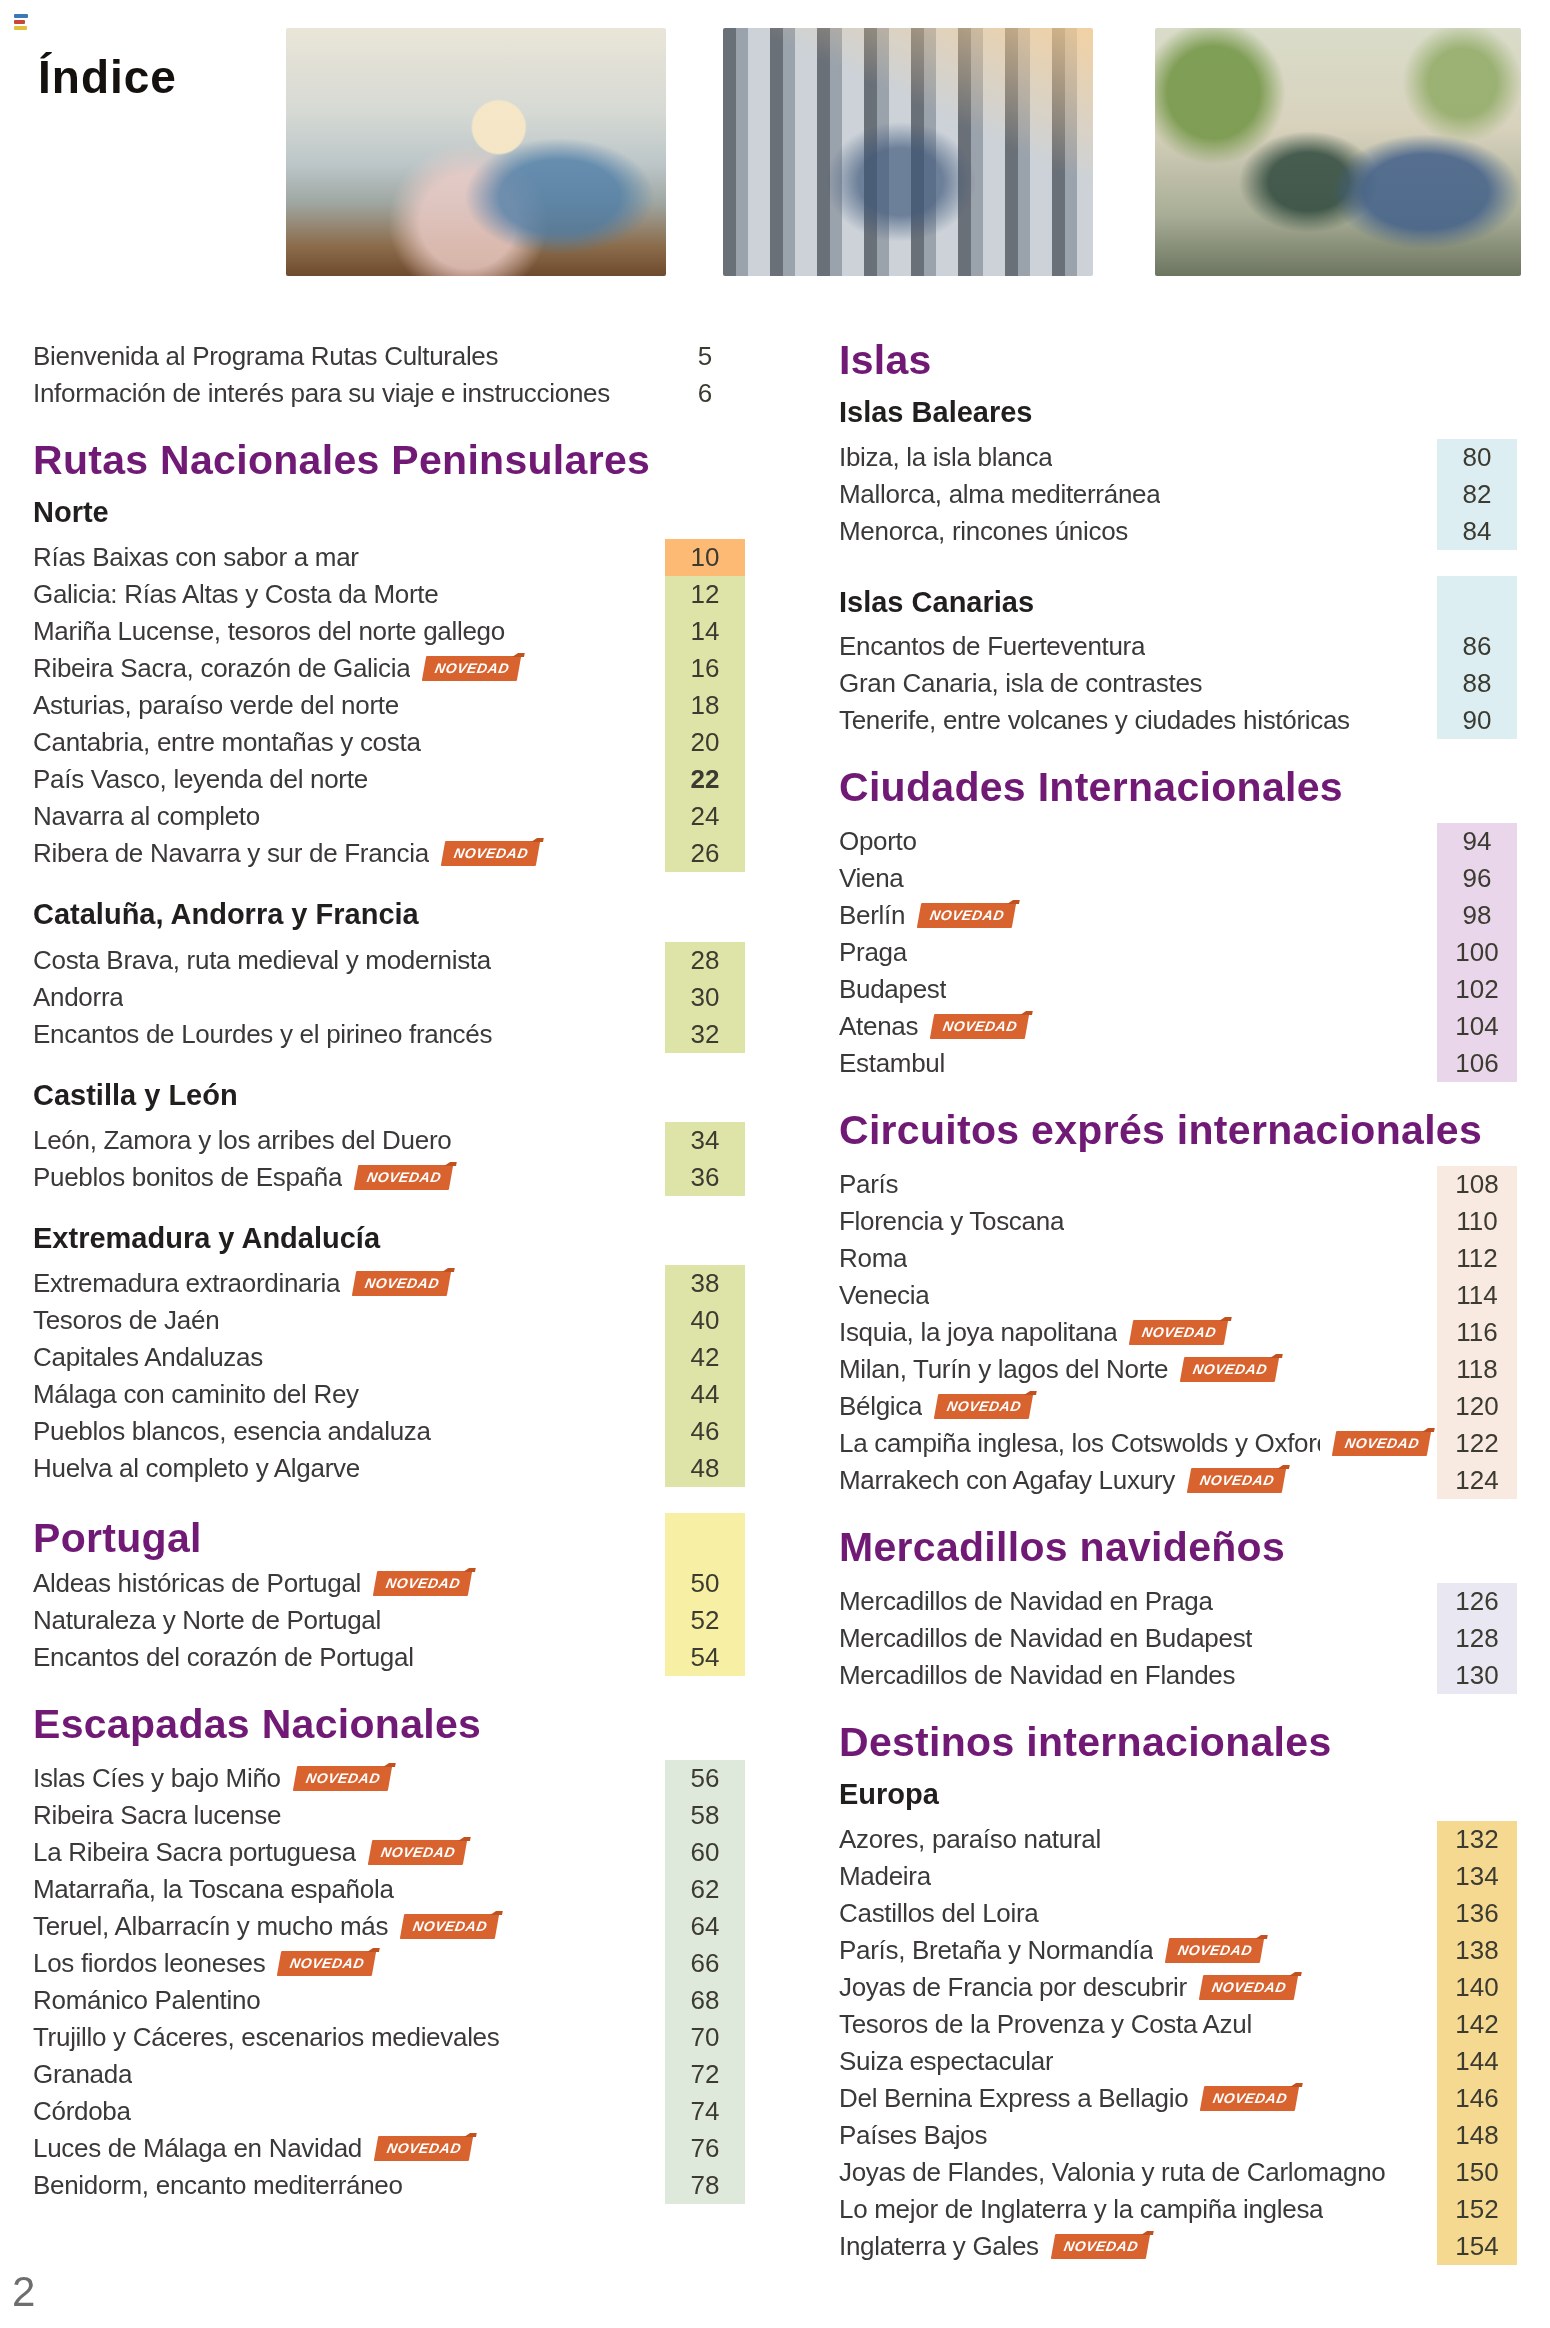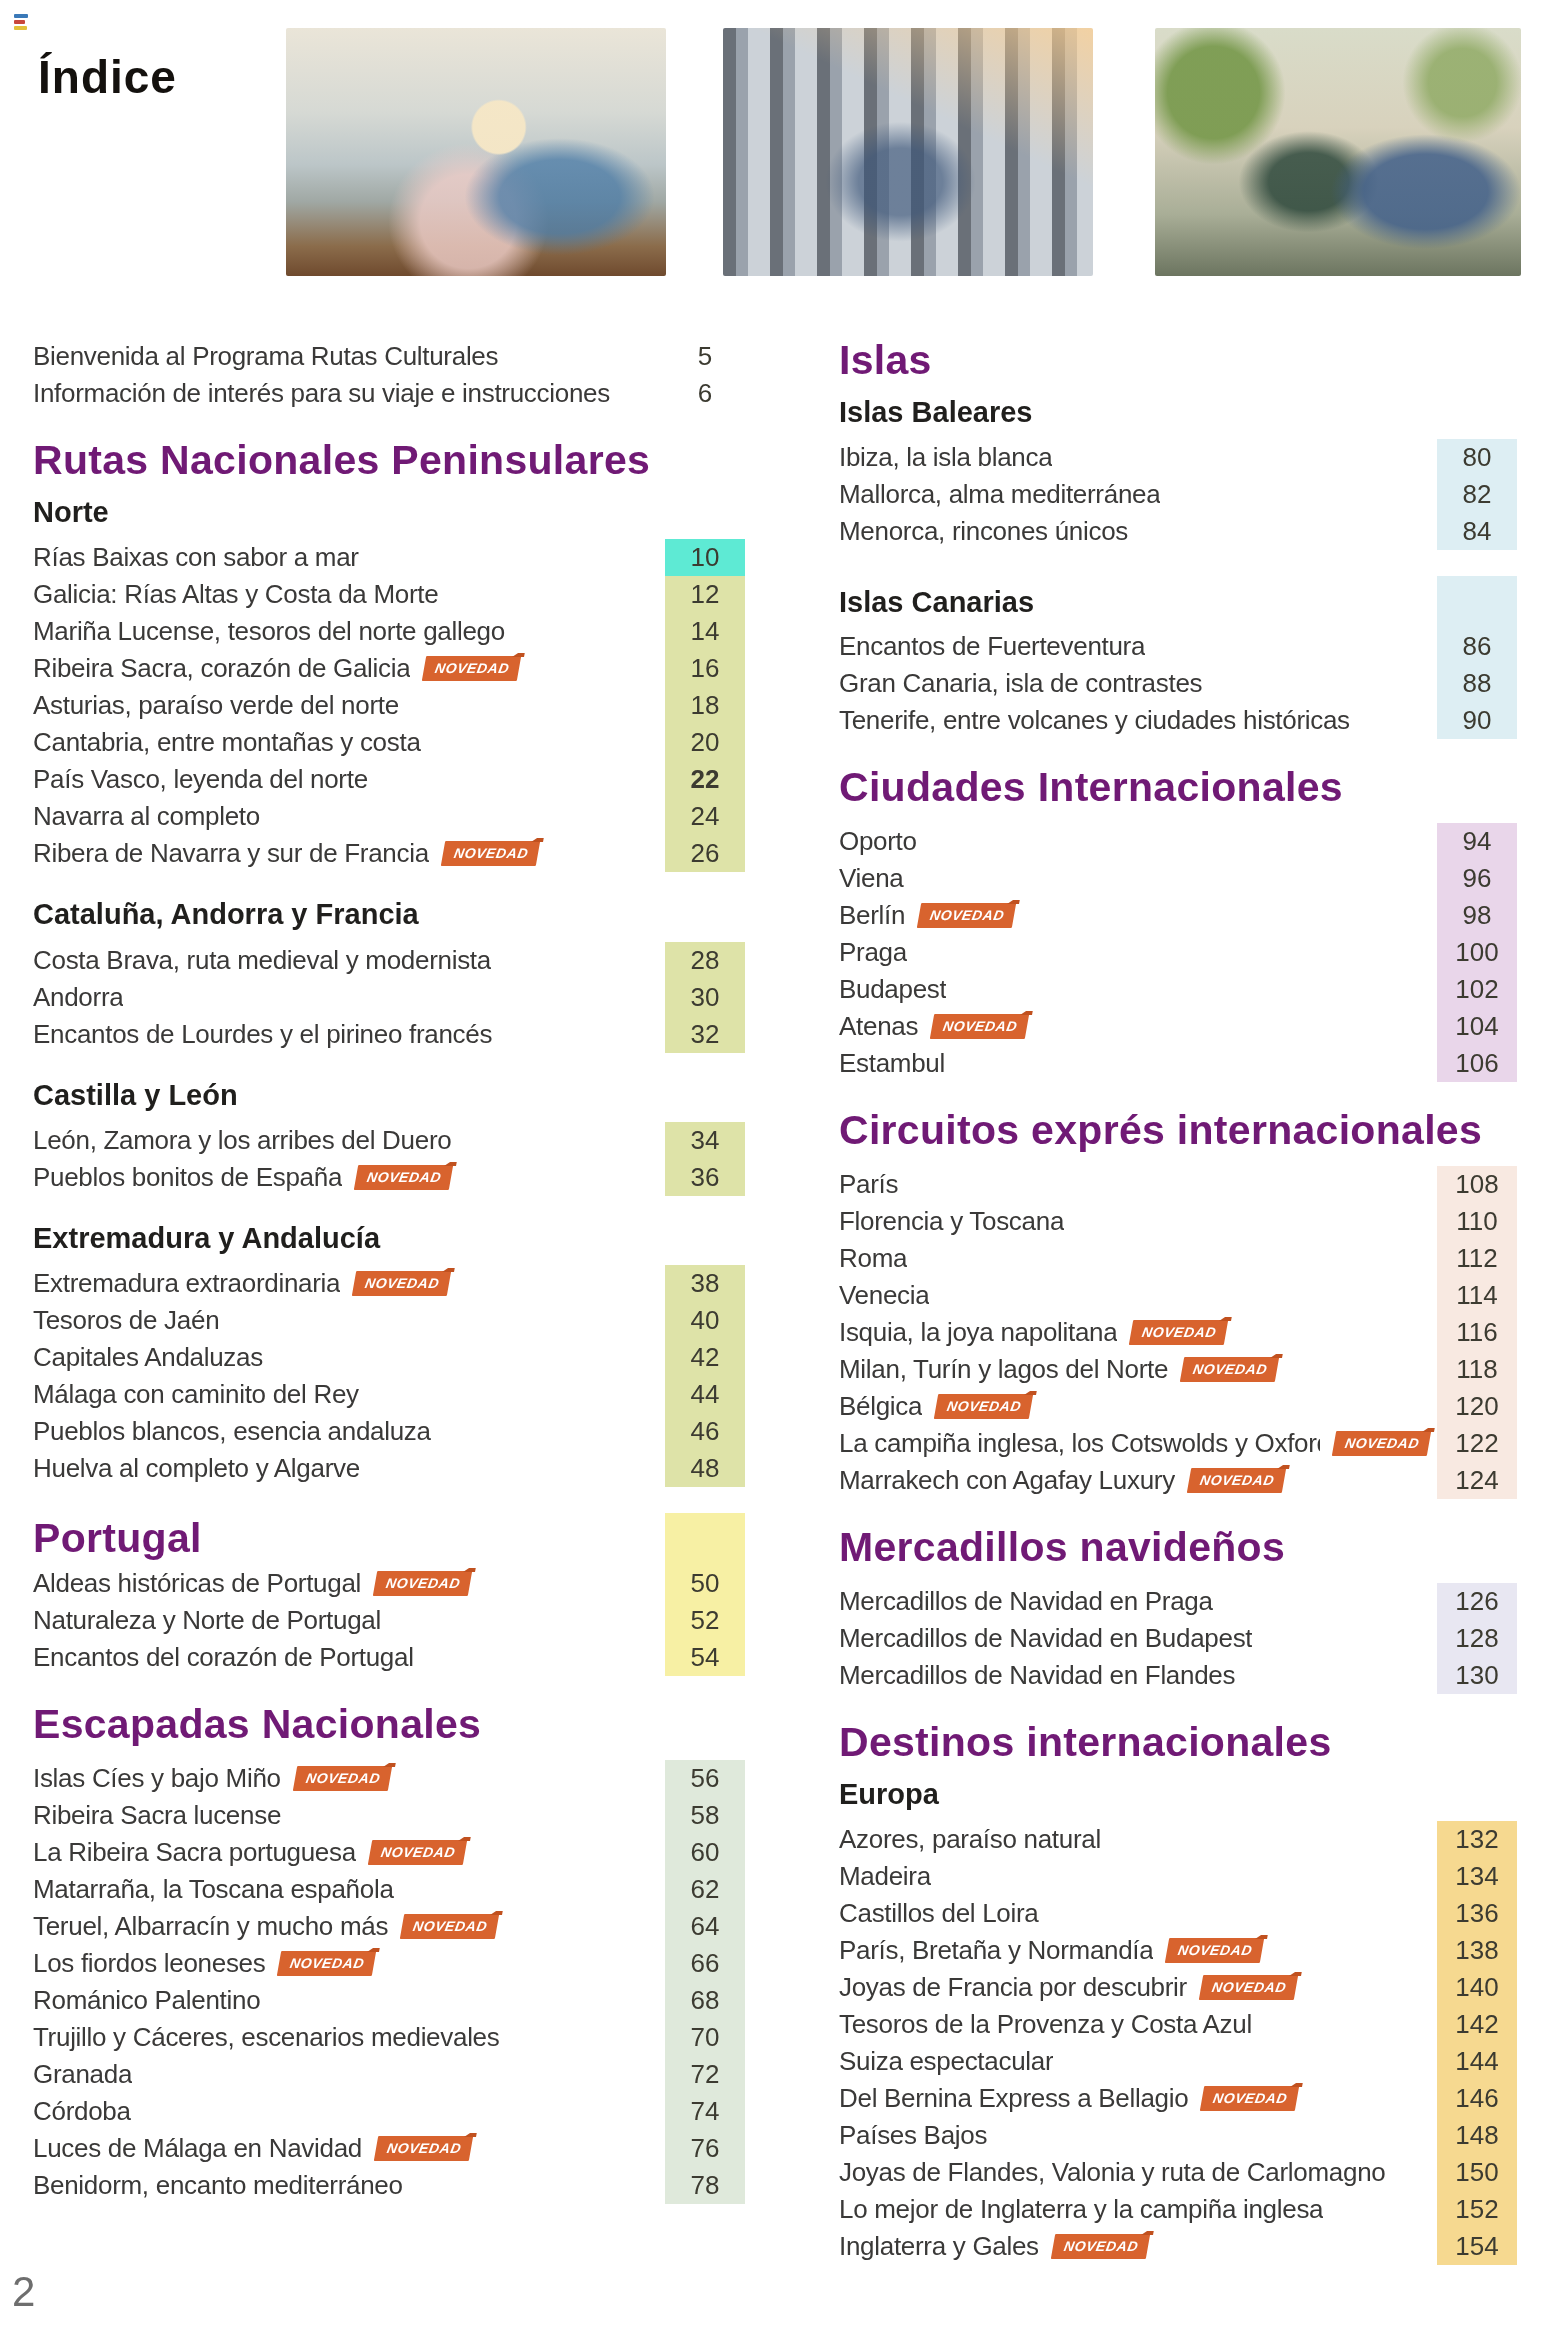--- a/index.html
+++ b/index.html
@@ -118,21 +118,21 @@
             <div class="num-cell">6</div>
           </div>
         </div>
         <div class="toc-section">
           <div class="h-green">Rutas Nacionales Peninsulares</div>
           <div class="h-sub">Norte</div>
           <div class="toc-row">
             <div class="row-label">
               <span class="label-text">Rías Baixas con sabor a mar</span>
             </div>
-            <div class="num-cell" style="background: #5eead4; text-align: center;">10</div>
+            <div class="num-cell" style="background: #fdba74; text-align: center;">10</div>
           </div>
           <div class="toc-row">
             <div class="row-label">
               <span class="label-text">Galicia: Rías Altas y Costa da Morte</span>
             </div>
             <div class="num-cell" style="background: rgb(222, 227, 168);">12</div>
           </div>
           <div class="toc-row">
             <div class="row-label">
               <span class="label-text">Mariña Lucense, tesoros del norte gallego</span>

